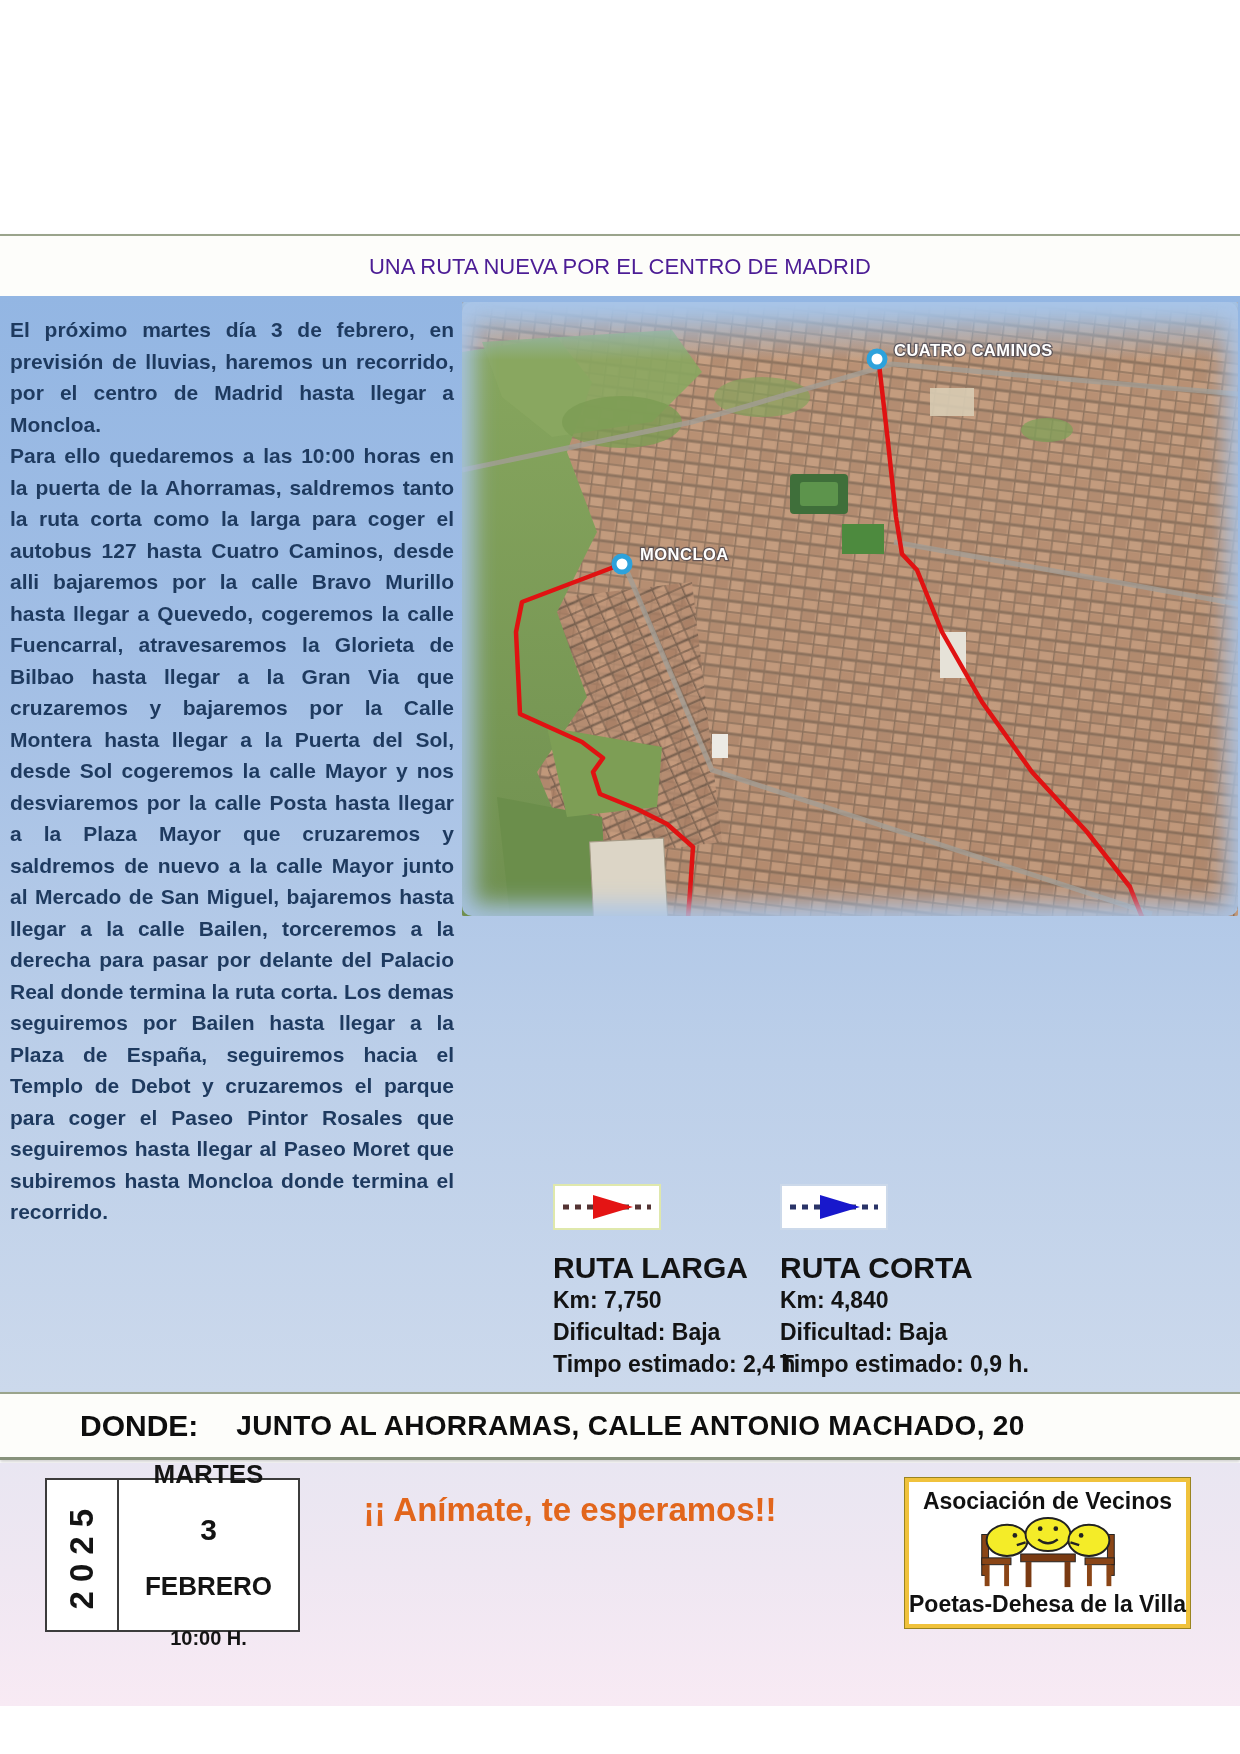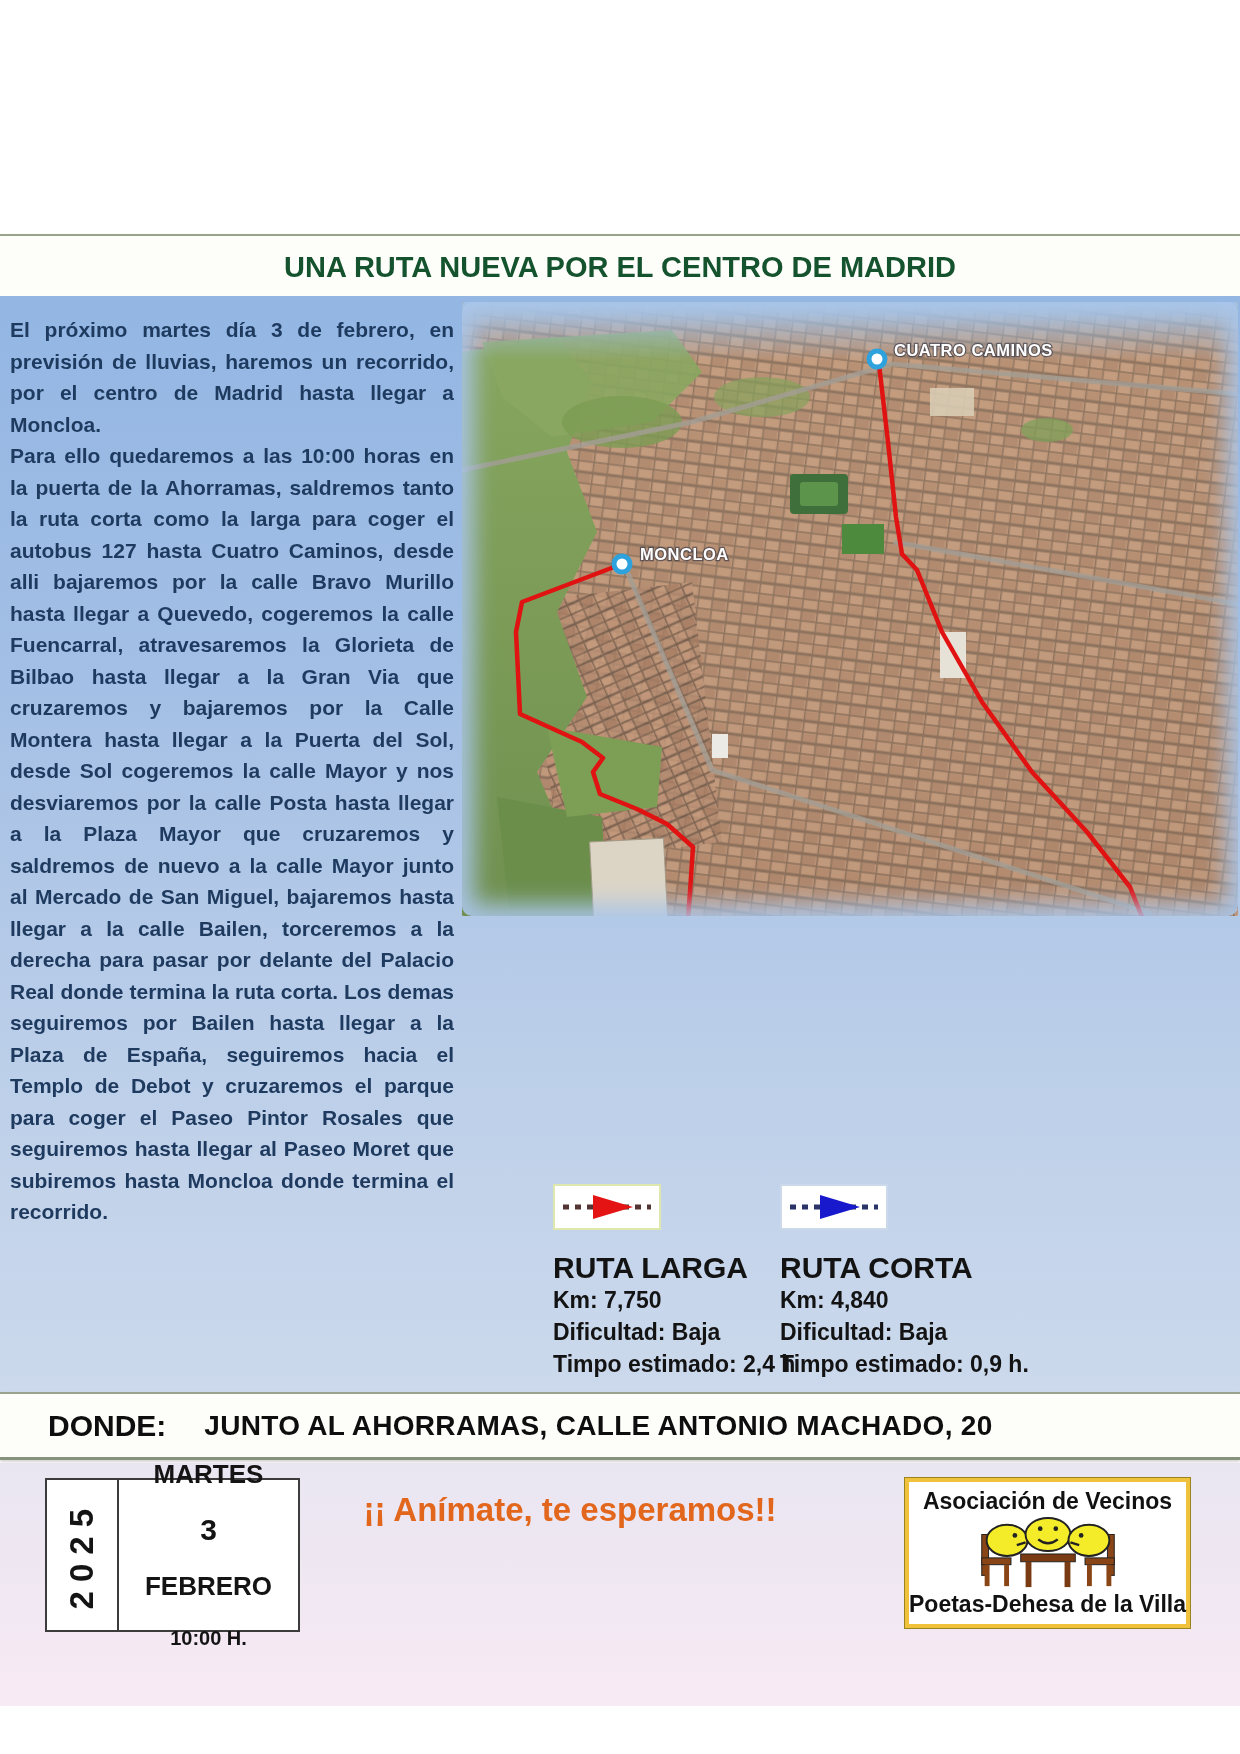--- a/index.html
+++ b/index.html
@@ -14,23 +14,23 @@
   .title{font-size:64px;font-weight:bold;color:#ee9428;letter-spacing:1px;
          text-shadow:0 1px 0 #ffe9c8,0 -1px 0 #b96a12,2px 3px 4px rgba(80,45,0,.35);}
   .subtitle{font-size:37px;font-weight:bold;color:#ffffff;letter-spacing:.5px;
             text-shadow:2px 2px 3px rgba(20,40,80,.55);}
 
   
   .band{position:absolute;left:0;width:1240px;background:#fdfdfa;
         border-top:2px solid #9aa48c;border-bottom:3px solid #87927b;
         display:flex;align-items:center;box-shadow:0 2px 3px rgba(0,0,0,.18);}
   .band.ruta{top:234px;height:62px;justify-content:center;}
-  .band-text{font-size:29px;font-weight:bold;color:#14532d;letter-spacing:0;}
+  .band-text{font-size:22px;font-weight:normal;color:#4c1d95;letter-spacing:0;}
   .band.donde{top:1392px;height:68px;justify-content:flex-start;padding-left:48px;gap:38px;box-sizing:border-box;}
-  .donde-label{font-size:30px;font-weight:bold;color:#0e0e0e;}
+  .donde-label{font-size:30px;font-weight:bold;color:#0e0e0e;margin-left:32px;}
   .donde-address{font-size:28px;font-weight:bold;color:#0e0e0e;letter-spacing:.3px;}
 
   
   .main{position:absolute;left:0;top:296px;width:1240px;height:1096px;
         background:linear-gradient(180deg,#93b6e3 0%,#a3bfe5 35%,#bccfe9 70%,#ccd9ec 100%);}
   .intro{position:absolute;left:10px;top:18px;width:444px;
          font-size:21px;font-weight:bold;color:#1e3a5f;line-height:31.5px;
          text-align:justify;}
   .intro p{margin:0;}
 

